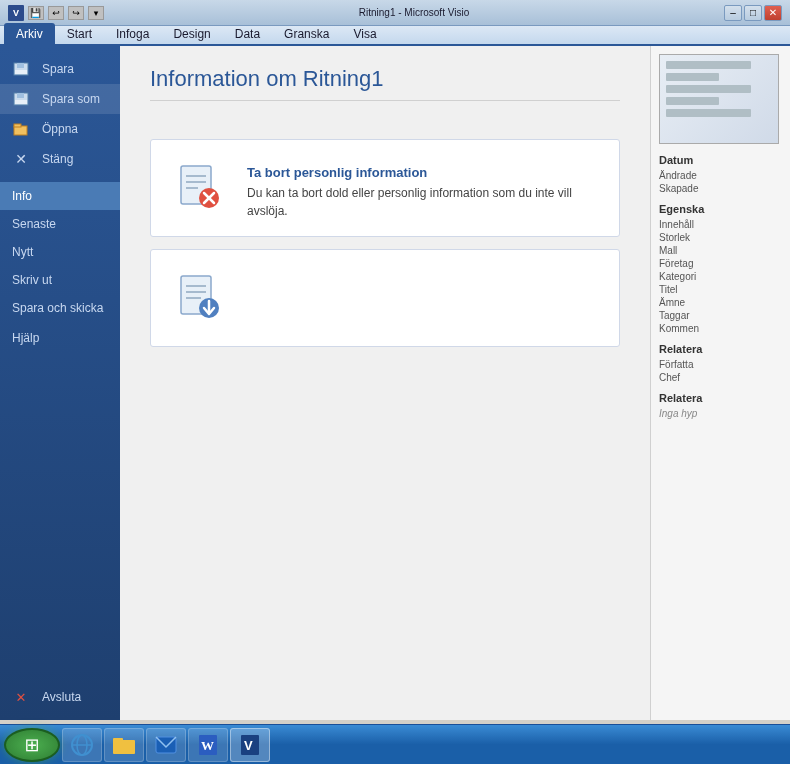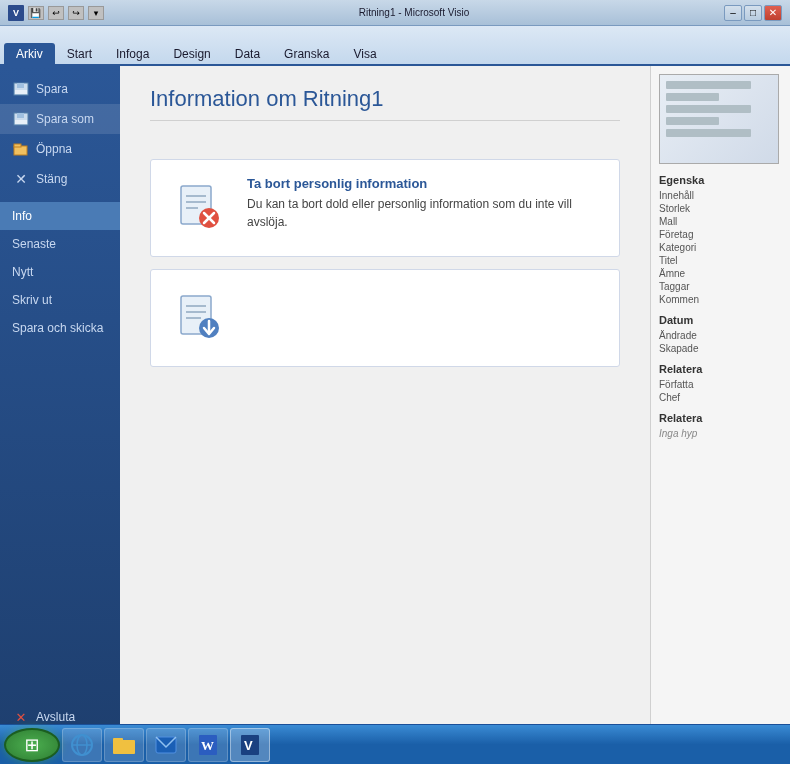--- a/index.html
+++ b/index.html
@@ -39,21 +39,21 @@
       width: 18px; height: 16px; font-size: 10px; border: 1px solid #7a9abf;
       background: linear-gradient(to bottom, #d4e0ec, #b8cce0);
       cursor: pointer; display: flex; align-items: center; justify-content: center;
       border-radius: 2px;
     }
     .tb-icon { width: 16px; height: 14px; border: 1px solid #999; background: #c0c0c0; font-size: 9px; display:flex; align-items:center; justify-content:center; cursor:pointer; }
 
     
     .ribbon-tabs {
       background: linear-gradient(to bottom, #dce8f5 0%, #c4d8ed 100%);
-      height: 40px;
+      height: 20px;
       display: flex;
       align-items: flex-end;
       padding: 0 4px;
       border-bottom: 2px solid #2b5797;
     }
     .ribbon-tab {
       padding: 4px 12px 3px;
       font-size: 12px;
       cursor: pointer;
       border-radius: 3px 3px 0 0;
@@ -79,21 +79,21 @@
       flex-direction: column;
       padding: 8px 0;
     }
     .sidebar-item {
       padding: 7px 12px;
       color: #c8d8f0;
       cursor: pointer;
       font-size: 12px;
       display: flex;
       align-items: center;
-      gap: 6px;
+      gap: 12px;
     }
     .sidebar-item.active {
       background: #4a7bb5;
       color: #ffffff;
       font-weight: 500;
     }
     .sidebar-icon {
       width: 18px; height: 16px;
       display: flex; align-items: center; justify-content: center;
       font-size: 14px;
@@ -114,21 +114,21 @@
       margin-bottom: 38px;
       border-bottom: 1px solid #d0d0d0;
       padding-bottom: 8px;
     }
 
     .action-card {
       background: white;
       border: 1px solid #d0d8e8;
       border-radius: 3px;
       display: flex;
-      align-items: flex-start;
+      align-items: flex-end;
       gap: 16px;
       padding: 16px;
       margin-bottom: 12px;
       cursor: pointer;
       max-width: 560px;
     }
     .action-icon-wrap {
       width: 64px; height: 64px;
       display: flex; align-items: center; justify-content: center;
       flex-shrink: 0;
@@ -290,20 +290,23 @@
     </div>
 
     <div class="sidebar-item">
       <span>Skriv ut</span>
     </div>
 
     <div class="sidebar-item" style="line-height:1.3;">
       <span>Spara och skicka</span>
     </div>
 
+    <div class="sidebar-item">
+      <span>Hjälp</span>
+    </div>
     <div class="sidebar-divider" style="flex:1;"></div>
 
 
     <div class="sidebar-item">
       <span class="sidebar-icon" style="color:#e05040; font-size:13px;">✕</span>
       <span>Avsluta</span>
     </div>
   </div>
 
   <div class="content-area">
@@ -349,42 +352,42 @@
   <div class="right-panel">
 
     <div class="preview-box">
       <div class="preview-inner">
         <div class="preview-line"></div>
         <div class="preview-line short"></div>
         <div class="preview-line"></div>
         <div class="preview-line short"></div>
         <div class="preview-line"></div>
       </div>
+    </div>
+
+    <div class="props-section">
+      <div class="props-heading">Datum</div>
+      <div class="props-item">Ändrade</div>
+      <div class="props-item">Skapade</div>
     </div>
 
     <div class="props-section">
       <div class="props-heading">Egenska</div>
       <div class="props-item">Innehåll</div>
       <div class="props-item">Storlek</div>
       <div class="props-item">Mall</div>
       <div class="props-item">Företag</div>
       <div class="props-item">Kategori</div>
       <div class="props-item">Titel</div>
       <div class="props-item">Ämne</div>
       <div class="props-item">Taggar</div>
       <div class="props-item">Kommen</div>
     </div>
 
     <div class="props-section">
-      <div class="props-heading">Datum</div>
-      <div class="props-item">Ändrade</div>
-      <div class="props-item">Skapade</div>
-    </div>
-
-    <div class="props-section">
       <div class="props-heading">Relatera</div>
       <div class="props-item">Författa</div>
       <div class="props-item">Chef</div>
     </div>
 
     <div class="props-section">
       <div class="props-heading">Relatera</div>
       <div class="props-item italic" style="font-style:italic; color:#888;">Inga hyp</div>
     </div>
   </div>

